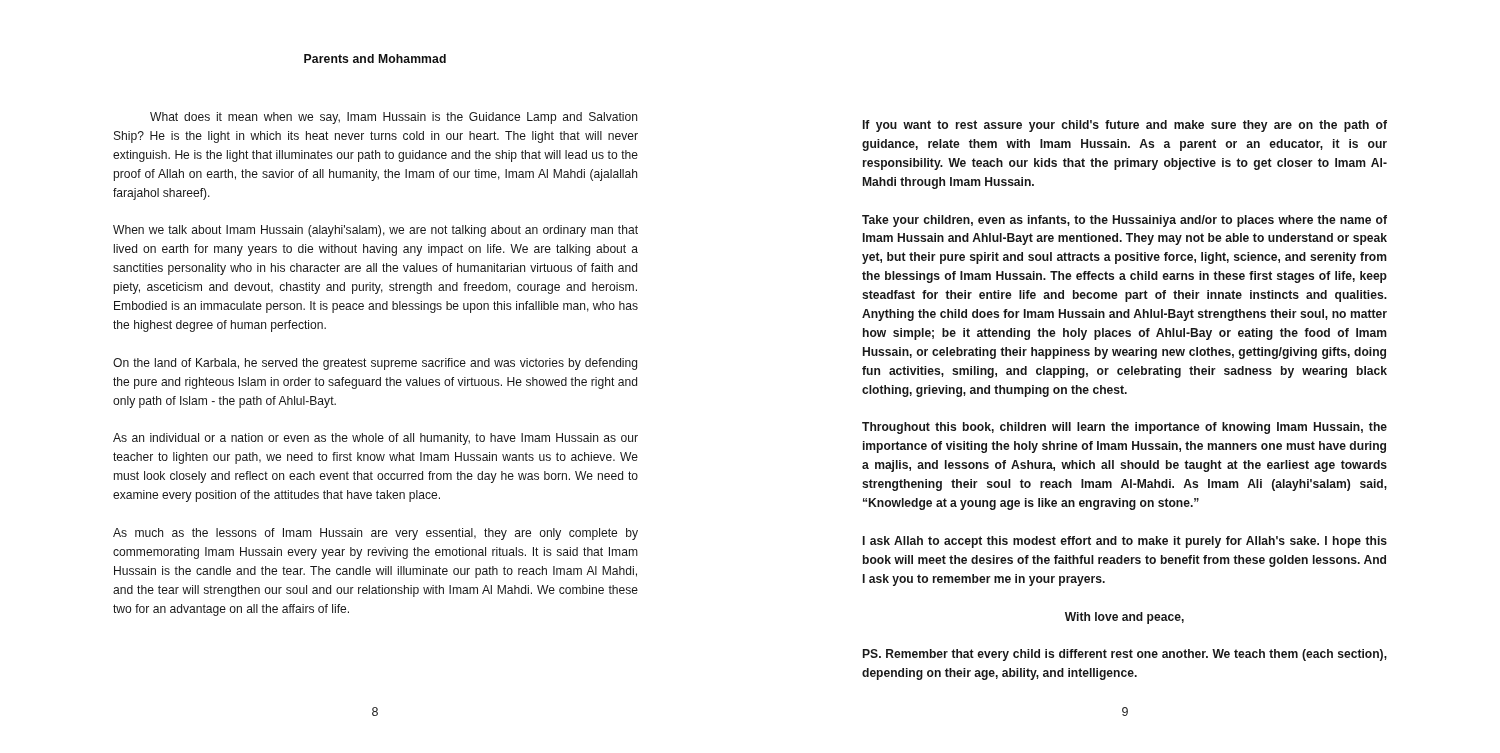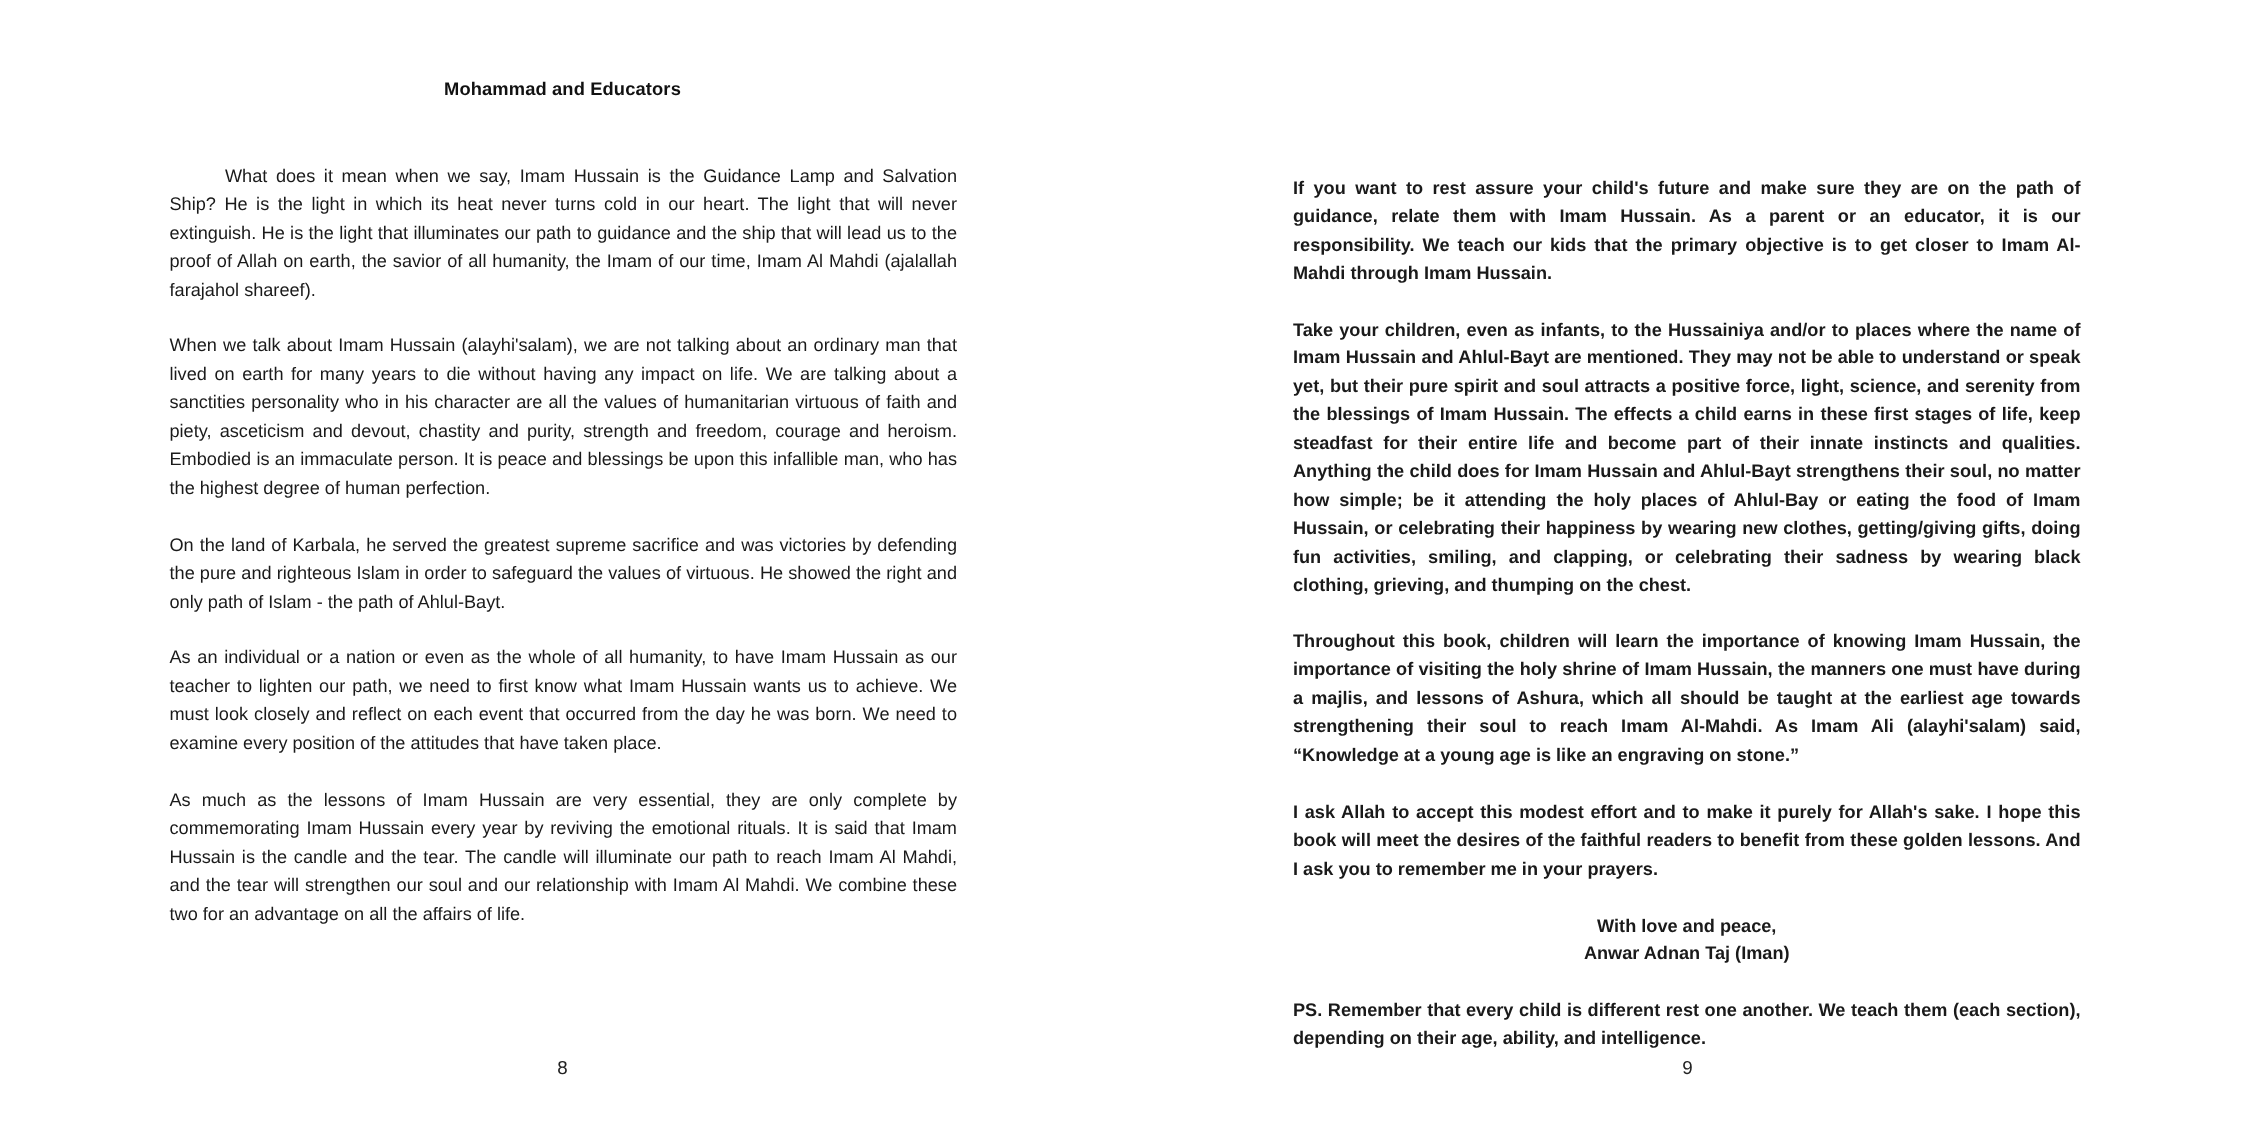--- a/index.html
+++ b/index.html
@@ -18,37 +18,36 @@
   .closing { margin: 0 0 18.9px 0; text-align: center; }
   .closing span { display: block; }
   .page-num { position: absolute; top: 705px; width: 40px; text-align: center; font-size: 12.5px; color: #222; }
   .page-left .page-num { left: 355px; }
   .page-right .page-num { left: 355px; }
 </style>
 </head>
 <body>
 
 <div class="page page-left">
-  <div class="heading">Mohammad and Educators</div>
+  <div class="heading">Parents and Mohammad</div>
   <div class="body-col">
     <p class="para indent">What does it mean when we say, Imam Hussain is the Guidance Lamp and Salvation Ship? He is the light in which its heat never turns cold in our heart. The light that will never extinguish. He is the light that illuminates our path to guidance and the ship that will lead us to the proof of Allah on earth, the savior of all humanity, the Imam of our time, Imam Al Mahdi (ajalallah farajahol shareef).</p>
     <p class="para">When we talk about Imam Hussain (alayhi'salam), we are not talking about an ordinary man that lived on earth for many years to die without having any impact on life. We are talking about a sanctities personality who in his character are all the values of humanitarian virtuous of faith and piety, asceticism and devout, chastity and purity, strength and freedom, courage and heroism. Embodied is an immaculate person. It is peace and blessings be upon this infallible man, who has the highest degree of human perfection.</p>
     <p class="para">On the land of Karbala, he served the greatest supreme sacrifice and was victories by defending the pure and righteous Islam in order to safeguard the values of virtuous. He showed the right and only path of Islam - the path of Ahlul-Bayt.</p>
     <p class="para">As an individual or a nation or even as the whole of all humanity, to have Imam Hussain as our teacher to lighten our path, we need to first know what Imam Hussain wants us to achieve. We must look closely and reflect on each event that occurred from the day he was born. We need to examine every position of the attitudes that have taken place.</p>
     <p class="para">As much as the lessons of Imam Hussain are very essential, they are only complete by commemorating Imam Hussain every year by reviving the emotional rituals. It is said that Imam Hussain is the candle and the tear. The candle will illuminate our path to reach Imam Al Mahdi, and the tear will strengthen our soul and our relationship with Imam Al Mahdi. We combine these two for an advantage on all the affairs of life.</p>
   </div>
   <div class="page-num">8</div>
 </div>
 
 <div class="page page-right">
   <div class="body-col">
     <p class="para">If you want to rest assure your child's future and make sure they are on the path of guidance, relate them with Imam Hussain. As a parent or an educator, it is our responsibility. We teach our kids that the primary objective is to get closer to Imam Al-Mahdi through Imam Hussain.</p>
     <p class="para">Take your children, even as infants, to the Hussainiya and/or to places where the name of Imam Hussain and Ahlul-Bayt are mentioned. They may not be able to understand or speak yet, but their pure spirit and soul attracts a positive force, light, science, and serenity from the blessings of Imam Hussain. The effects a child earns in these first stages of life, keep steadfast for their entire life and become part of their innate instincts and qualities. Anything the child does for Imam Hussain and Ahlul-Bayt strengthens their soul, no matter how simple; be it attending the holy places of Ahlul-Bay or eating the food of Imam Hussain, or celebrating their happiness by wearing new clothes, getting/giving gifts, doing fun activities, smiling, and clapping, or celebrating their sadness by wearing black clothing, grieving, and thumping on the chest.</p>
     <p class="para">Throughout this book, children will learn the importance of knowing Imam Hussain, the importance of visiting the holy shrine of Imam Hussain, the manners one must have during a majlis, and lessons of Ashura, which all should be taught at the earliest age towards strengthening their soul to reach Imam Al-Mahdi. As Imam Ali (alayhi'salam) said, “Knowledge at a young age is like an engraving on stone.”</p>
     <p class="para">I ask Allah to accept this modest effort and to make it purely for Allah's sake. I hope this book will meet the desires of the faithful readers to benefit from these golden lessons. And I ask you to remember me in your prayers.</p>
     <div class="closing">
       <span>With love and peace,</span>
-      <span>Anwar Adnan Taj (Iman)</span>
     </div>
     <p class="para">PS. Remember that every child is different rest one another. We teach them (each section), depending on their age, ability, and intelligence.</p>
   </div>
   <div class="page-num">9</div>
 </div>
 
 </body></html>

